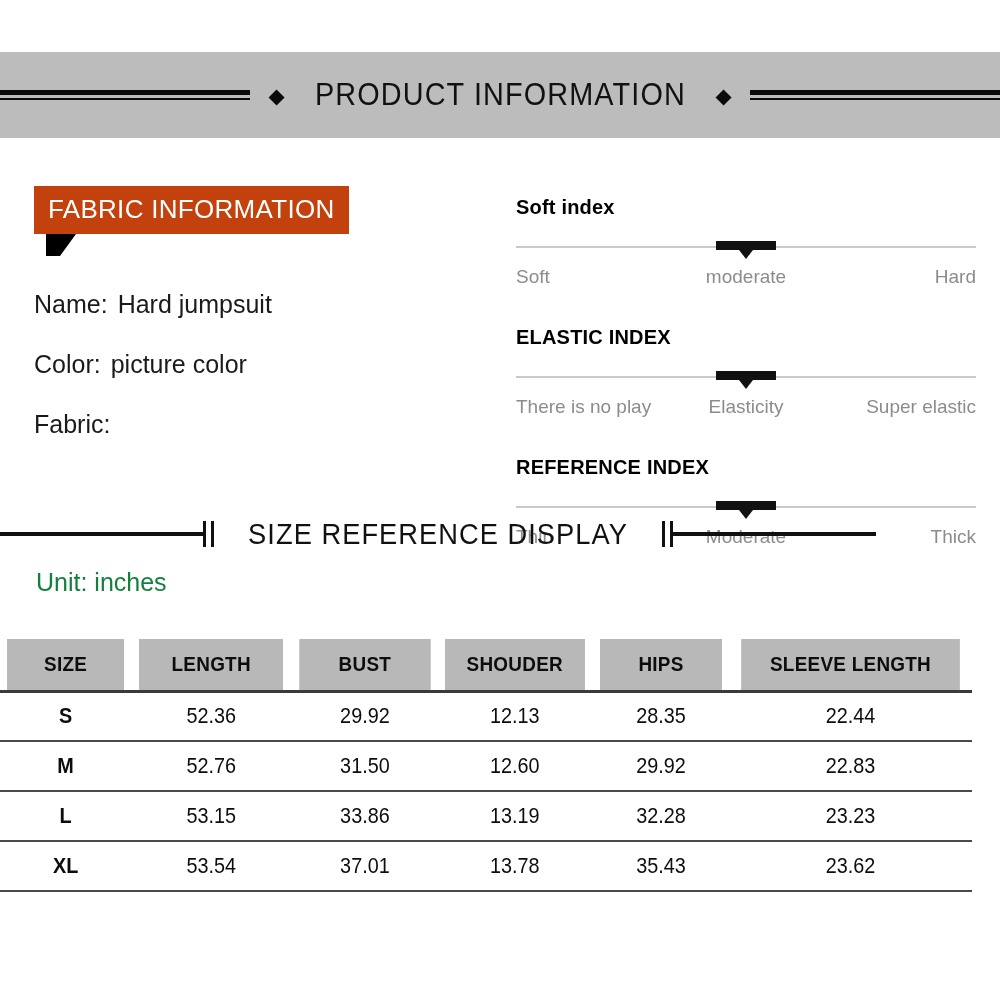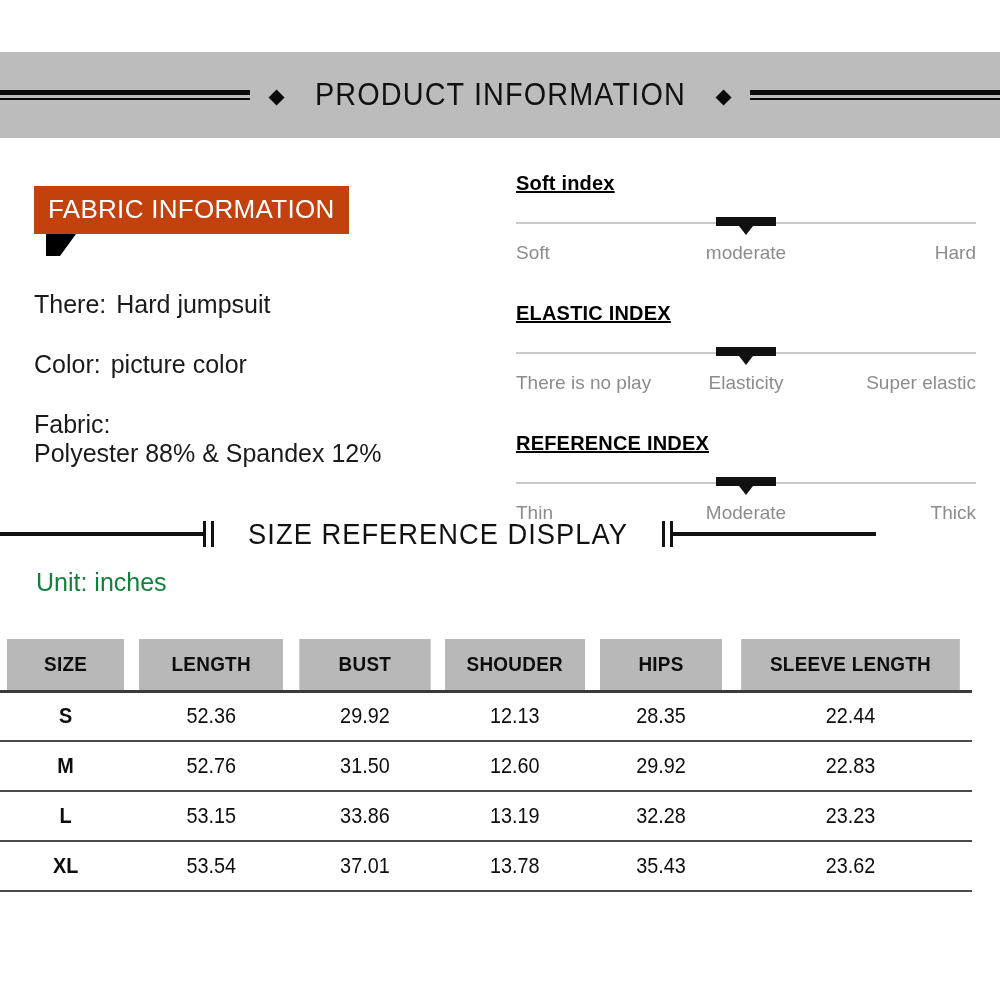--- a/index.html
+++ b/index.html
@@ -83,21 +83,21 @@
     align-items: baseline;
     font-size: 25px;
     color: #1a1a1a;
     margin-bottom: 31px;
     white-space: nowrap;
   }
   .fabric-row:last-child { margin-bottom: 0; flex-direction: column; }
   .fabric-label { margin-right: 10px; }
 
   
-  .index-block { position: absolute; left: 516px; top: 172px; width: 460px; text-decoration: underline; }
+  .index-block { position: absolute; left: 516px; top: 196px; width: 460px; }
   .index-item { margin-bottom: 34px; }
   .index-item:last-child { margin-bottom: 0; }
 
   .index-title {
     font-size: 20px;
     font-weight: bold;
     color: #000000;
     letter-spacing: 0.2px;
     margin-bottom: 21px;
   }
@@ -221,32 +221,31 @@
       <span class="diamond">◆</span>
     </div>
     <div class="banner-rule"></div>
   </div>
 
   <div class="fabric-block">
     <div class="fabric-tag">FABRIC INFORMATION</div>
     <div class="fabric-lines">
 
       <div class="fabric-row">
-        <span class="fabric-label">There:</span>
+        <span class="fabric-label">Name:</span>
         <span class="fabric-value">Hard jumpsuit</span>
       </div>
 
       <div class="fabric-row">
         <span class="fabric-label">Color:</span>
         <span class="fabric-value">picture color</span>
       </div>
 
       <div class="fabric-row">
         <span class="fabric-label">Fabric:</span>
-        <span class="fabric-value">Polyester 88% &amp; Spandex 12%</span>
       </div>
 
     </div>
   </div>
 
   <div class="index-block">
 
     <div class="index-item">
       <div class="index-title">Soft index</div>
       <div class="slider">

